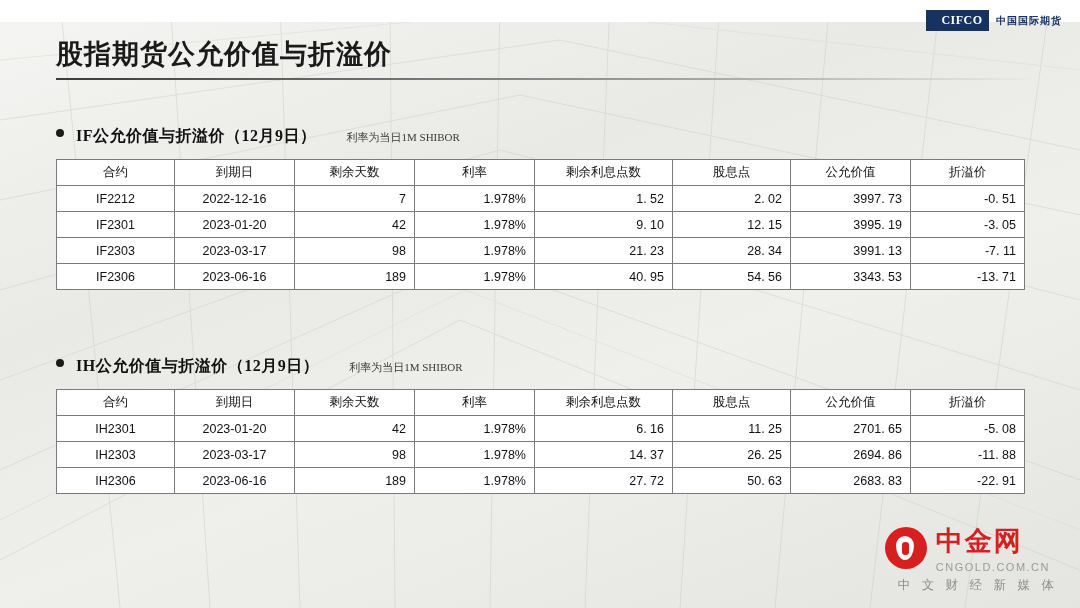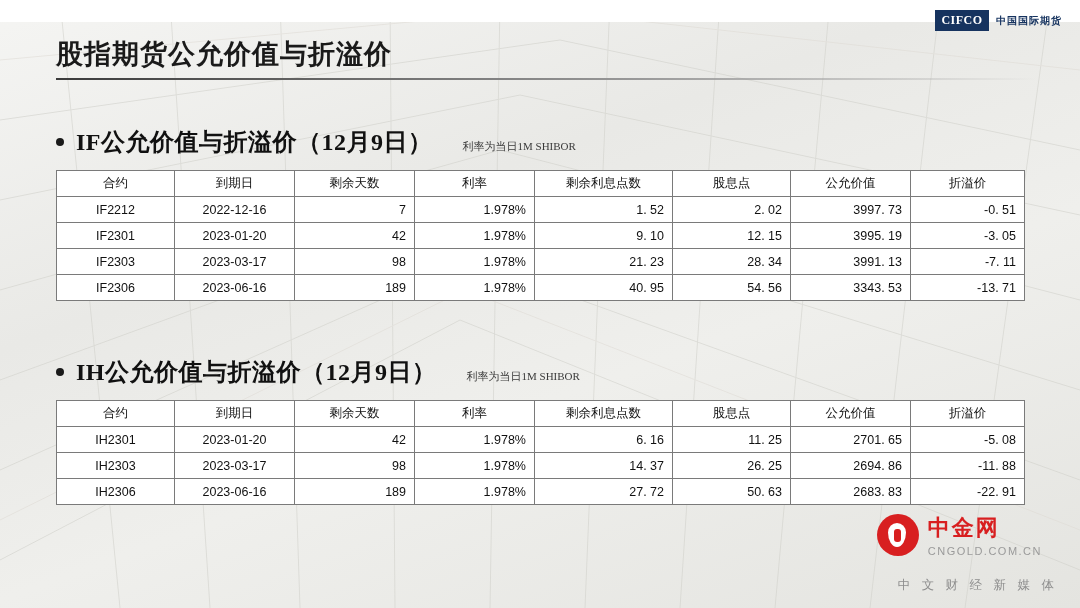--- a/index.html
+++ b/index.html
@@ -50,20 +50,21 @@
     height: 21px;
     background: #16335f;
     color: #ffffff;
     font-size: 12px;
     letter-spacing: 0.5px;
     display: flex;
     align-items: center;
     justify-content: center;
     font-family: "Liberation Serif", serif;
     font-weight: bold;
+    padding-left: 9px;
   }
   .logo-text {
     color: #16335f;
     font-size: 10px;
     font-weight: bold;
     letter-spacing: 1px;
     white-space: nowrap;
   }
 
   .page-title {
@@ -103,21 +104,21 @@
     width: 8px;
     height: 8px;
     border-radius: 50%;
     background: #1a1a1a;
     margin-right: 12px;
     position: relative;
     top: -4px;
     flex: none;
   }
   .section-title {
-    font-size: 24px;
+    font-size: 16px;
     font-weight: bold;
     color: #111111;
     font-family: "Liberation Serif", serif;
     letter-spacing: 0.5px;
     white-space: nowrap;
   }
   .section-note {
     font-size: 11px;
     color: #3a3a3a;
     margin-left: 30px;
@@ -196,37 +197,37 @@
     content: "";
     position: absolute;
     left: 17px;
     top: 15px;
     width: 7px;
     height: 13px;
     background: #d81f20;
     border-radius: 3px;
   }
   .wm-name {
-    font-size: 22px;
+    font-size: 27px;
     font-weight: bold;
     color: #d81f20;
     letter-spacing: 2px;
   }
   .wm-url {
     font-size: 11px;
     color: #9a9a9a;
     letter-spacing: 1.5px;
     margin-top: 2px;
-    margin-right: 16px;
+    margin-right: 8px;
   }
   .wm-tag {
     font-size: 12.5px;
     color: #8d8d8d;
     letter-spacing: 4px;
-    margin-top: 20px;
+    margin-top: 4px;
   }
 </style>
 </head>
 <body>
 
 <div class="slide">
 
   <div class="bg-lines">
     <svg viewBox="0 0 1080 608" preserveAspectRatio="none">
       <g stroke="#cfcfc9" stroke-width="1" fill="none">

